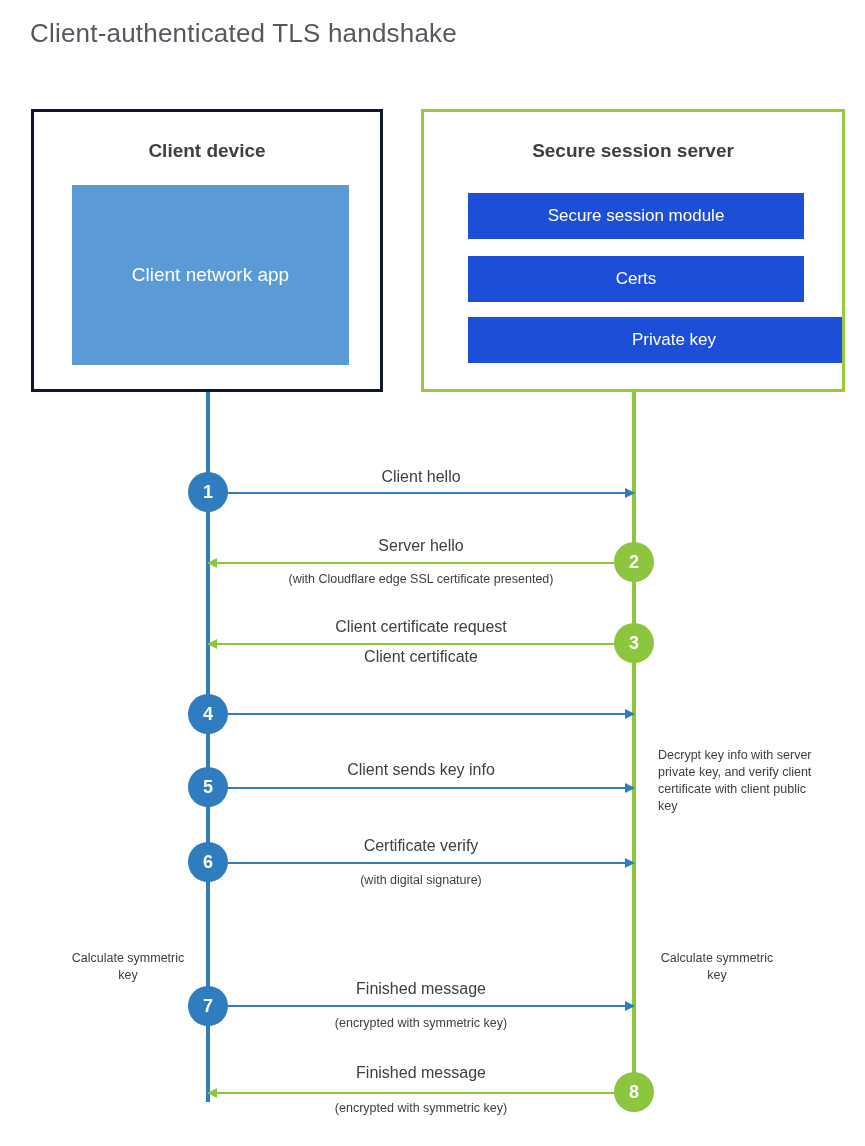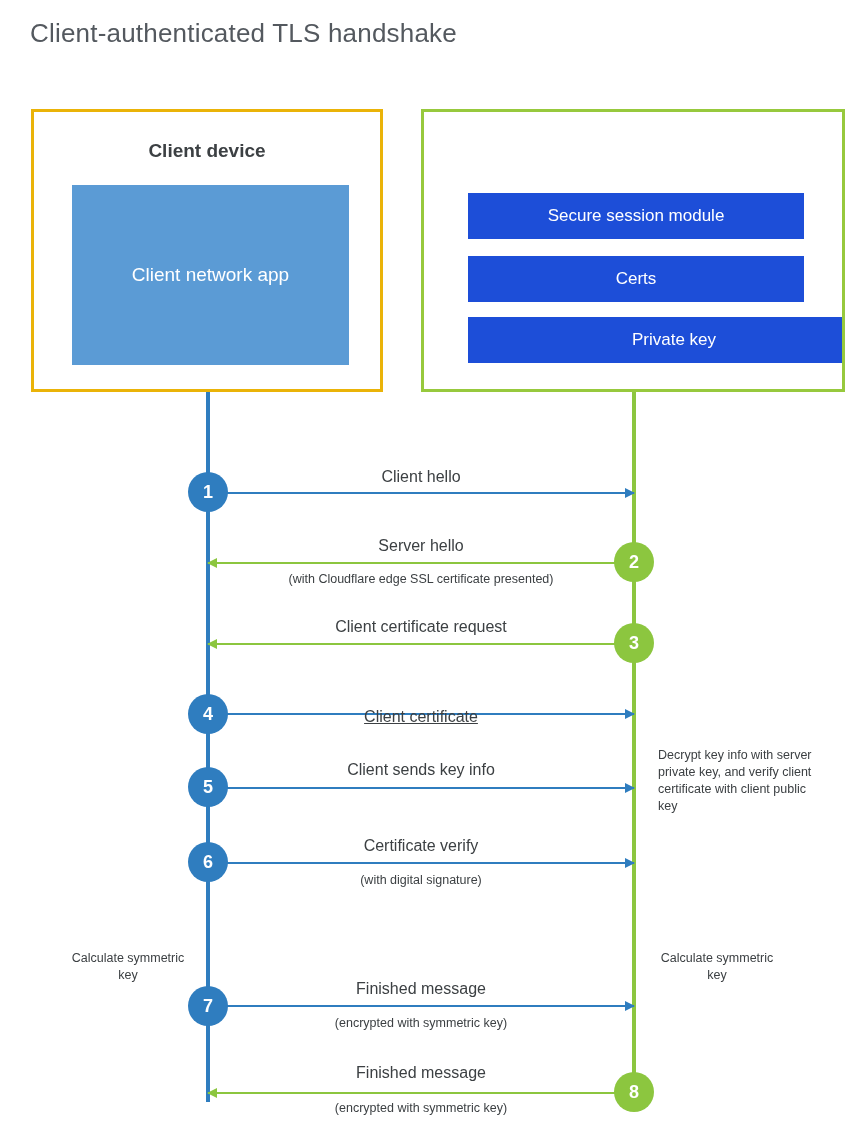--- a/index.html
+++ b/index.html
@@ -34,21 +34,21 @@
   .party-box {
     position: absolute;
     box-sizing: border-box;
     background: #ffffff;
   }
   #client-box {
     left: 31px;
     top: 109px;
     width: 352px;
     height: 283px;
-    border: 3px solid #eab308;
+    border: 3px solid #0f172a;
   }
   #server-box {
     left: 421px;
     top: 109px;
     width: 424px;
     height: 283px;
     border: 3px solid #97c93d;
   }
   .party-title {
     position: absolute;
@@ -181,20 +181,21 @@
 <div id="canvas">
 
   <div class="page-title">Client-authenticated TLS handshake</div>
 
   <div class="party-box" id="client-box">
     <div class="party-title">Client device</div>
     <div id="client-app">Client network app</div>
   </div>
 
   <div class="party-box" id="server-box">
+    <div class="party-title">Secure session server</div>
     <div class="server-chip" id="chip-0">Secure session module</div>
     <div class="server-chip" id="chip-1">Certs</div>
     <div class="server-chip" id="chip-2">Private key</div>
   </div>
 
   <div class="lifeline" id="client-lifeline"></div>
   <div class="lifeline" id="server-lifeline"></div>
 
   <div class="arrow blue right" style="left:208px; top:492px; width:426px;">
     <div class="shaft"></div>
@@ -215,21 +216,21 @@
     <div class="shaft"></div>
     <div class="head"></div>
   </div>
   <div class="arrow-label" style="left:211px; top:618px;">Client certificate request</div>
   <div class="badge green" style="left:614px; top:623px;">3</div>
 
   <div class="arrow blue right" style="left:208px; top:713px; width:426px;">
     <div class="shaft"></div>
     <div class="head"></div>
   </div>
-  <div class="arrow-label" style="left:211px; top:708px;text-decoration:underline;">Client certificate</div>
+  <div class="arrow-label" style="left:211px; top:648px;">Client certificate</div>
   <div class="badge blue" style="left:188px; top:694px;">4</div>
 
   <div class="arrow blue right" style="left:208px; top:787px; width:426px;">
     <div class="shaft"></div>
     <div class="head"></div>
   </div>
   <div class="arrow-label" style="left:211px; top:761px;">Client sends key info</div>
   <div class="badge blue" style="left:188px; top:767px;">5</div>
 
   <div class="side-note" style="left:658px; top:747px; width:170px;">Decrypt key info with server private key, and verify client certificate with client public key</div>

